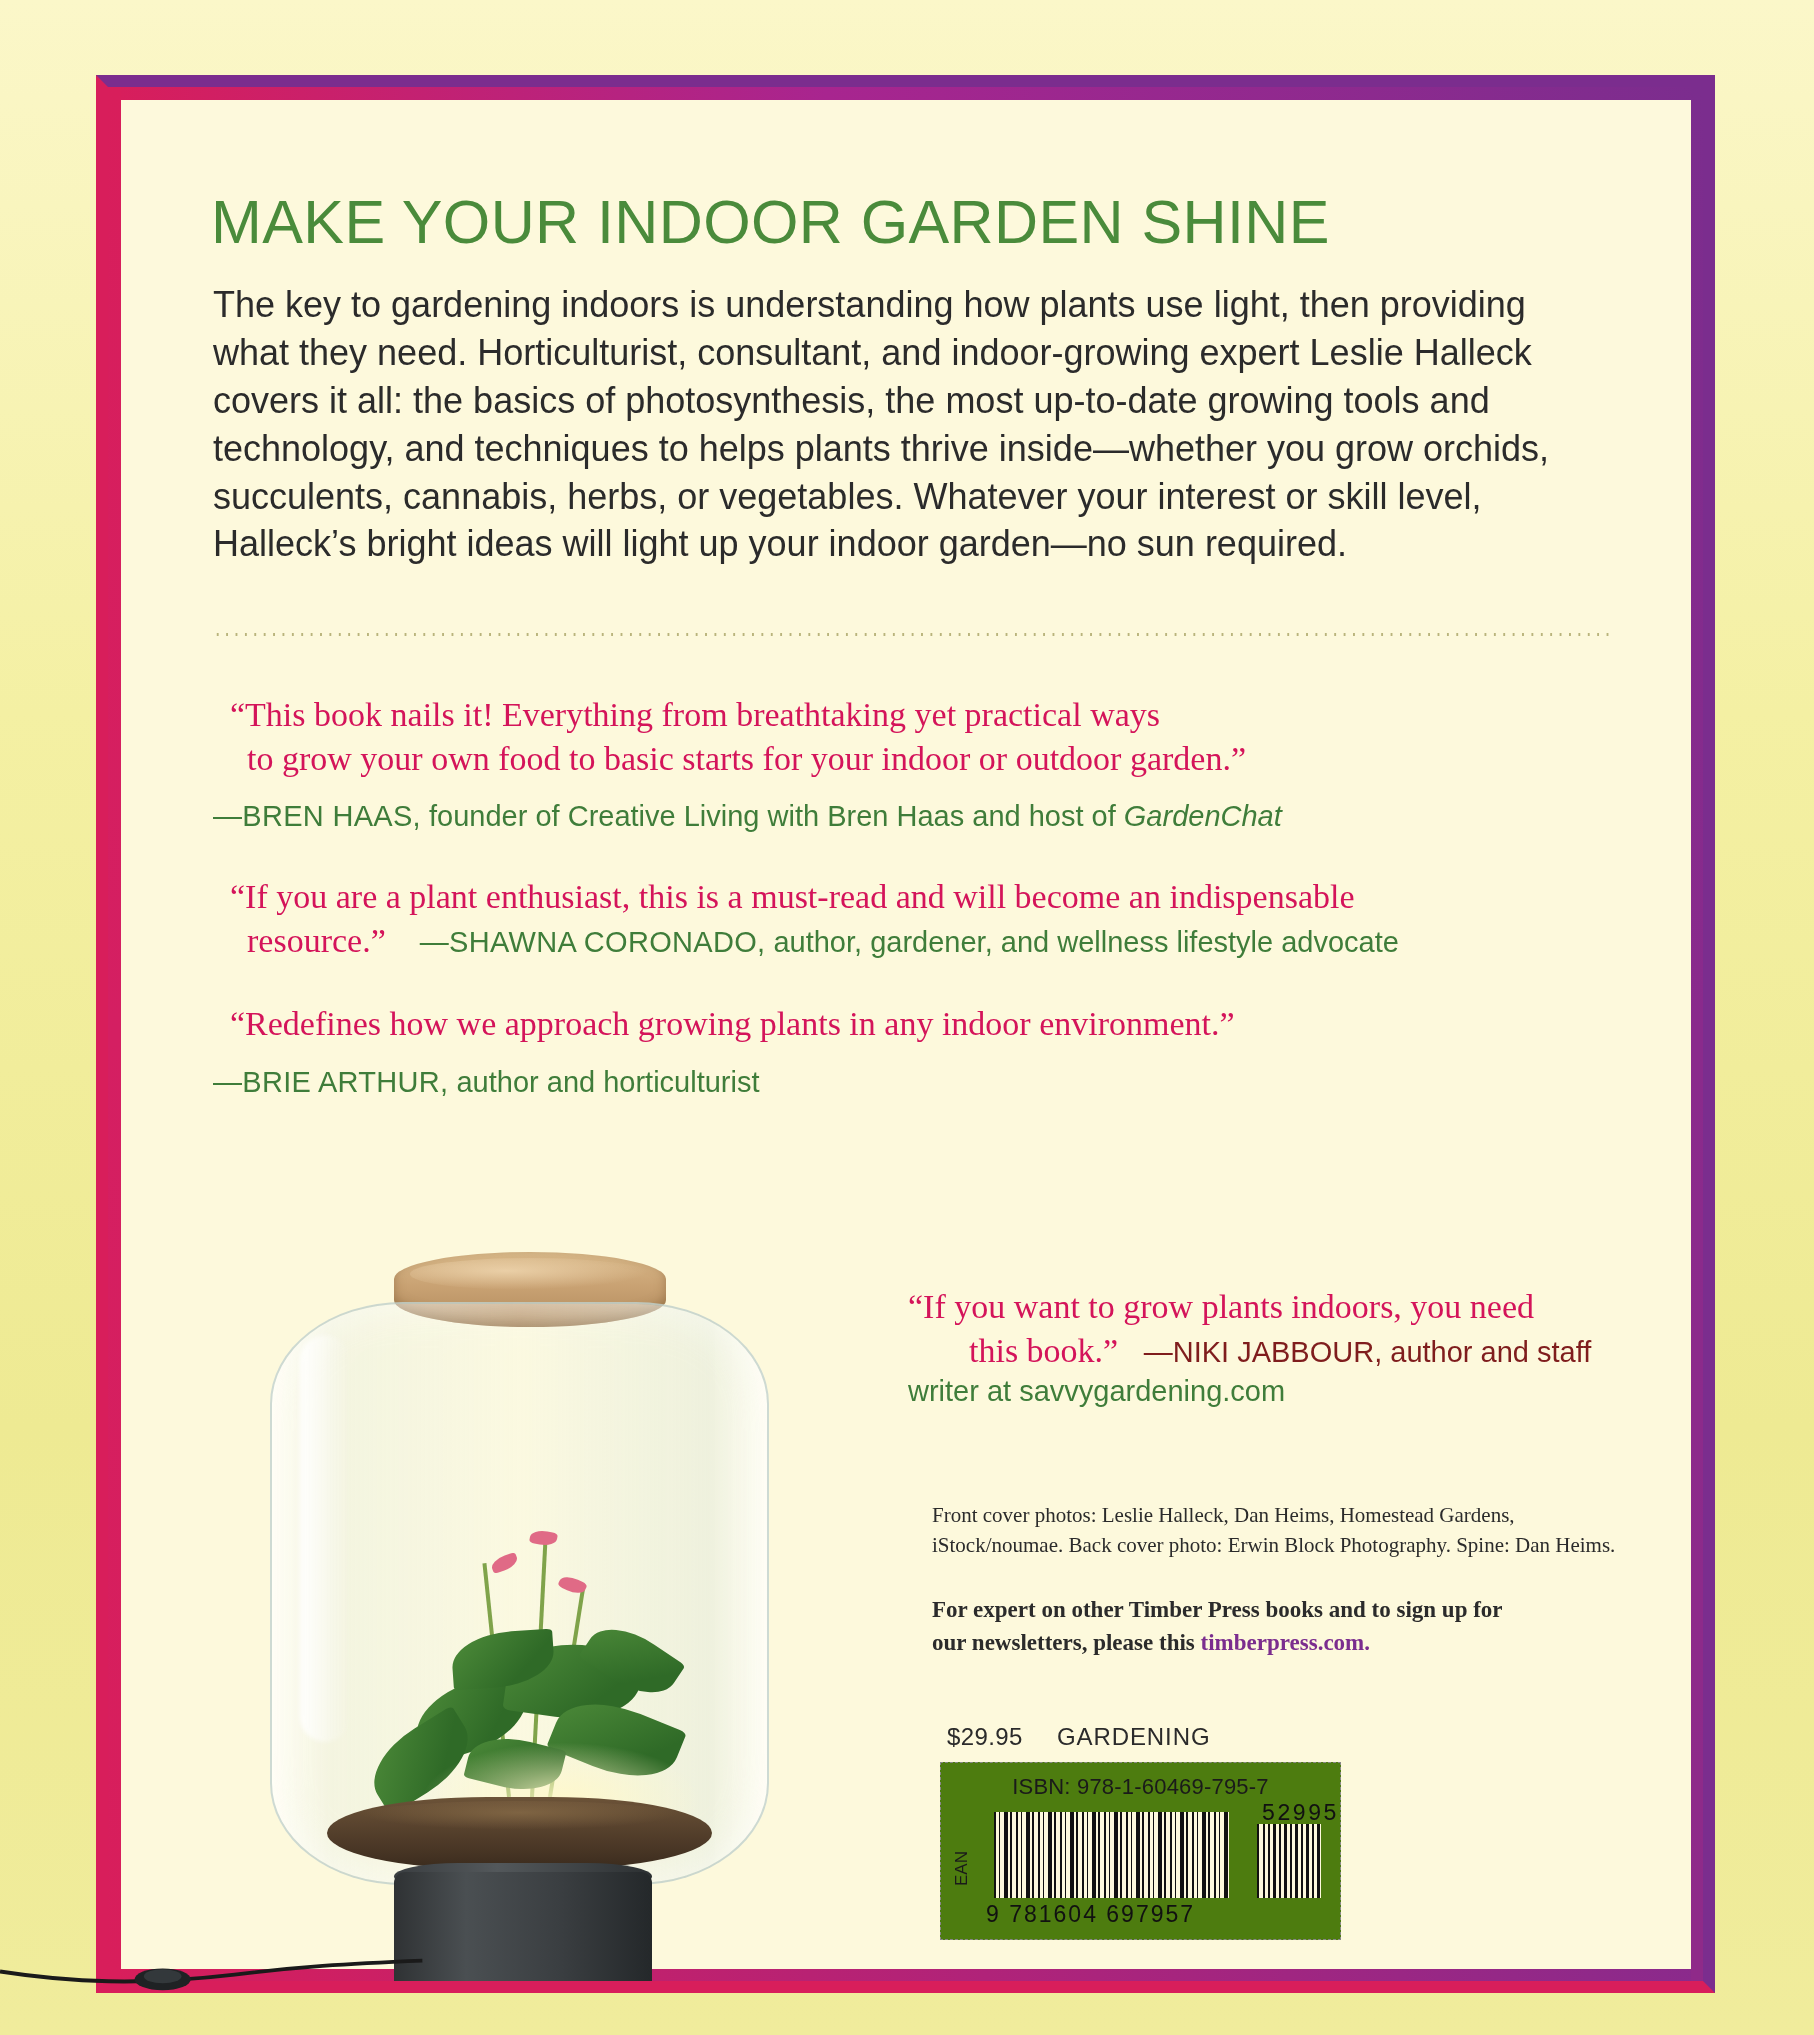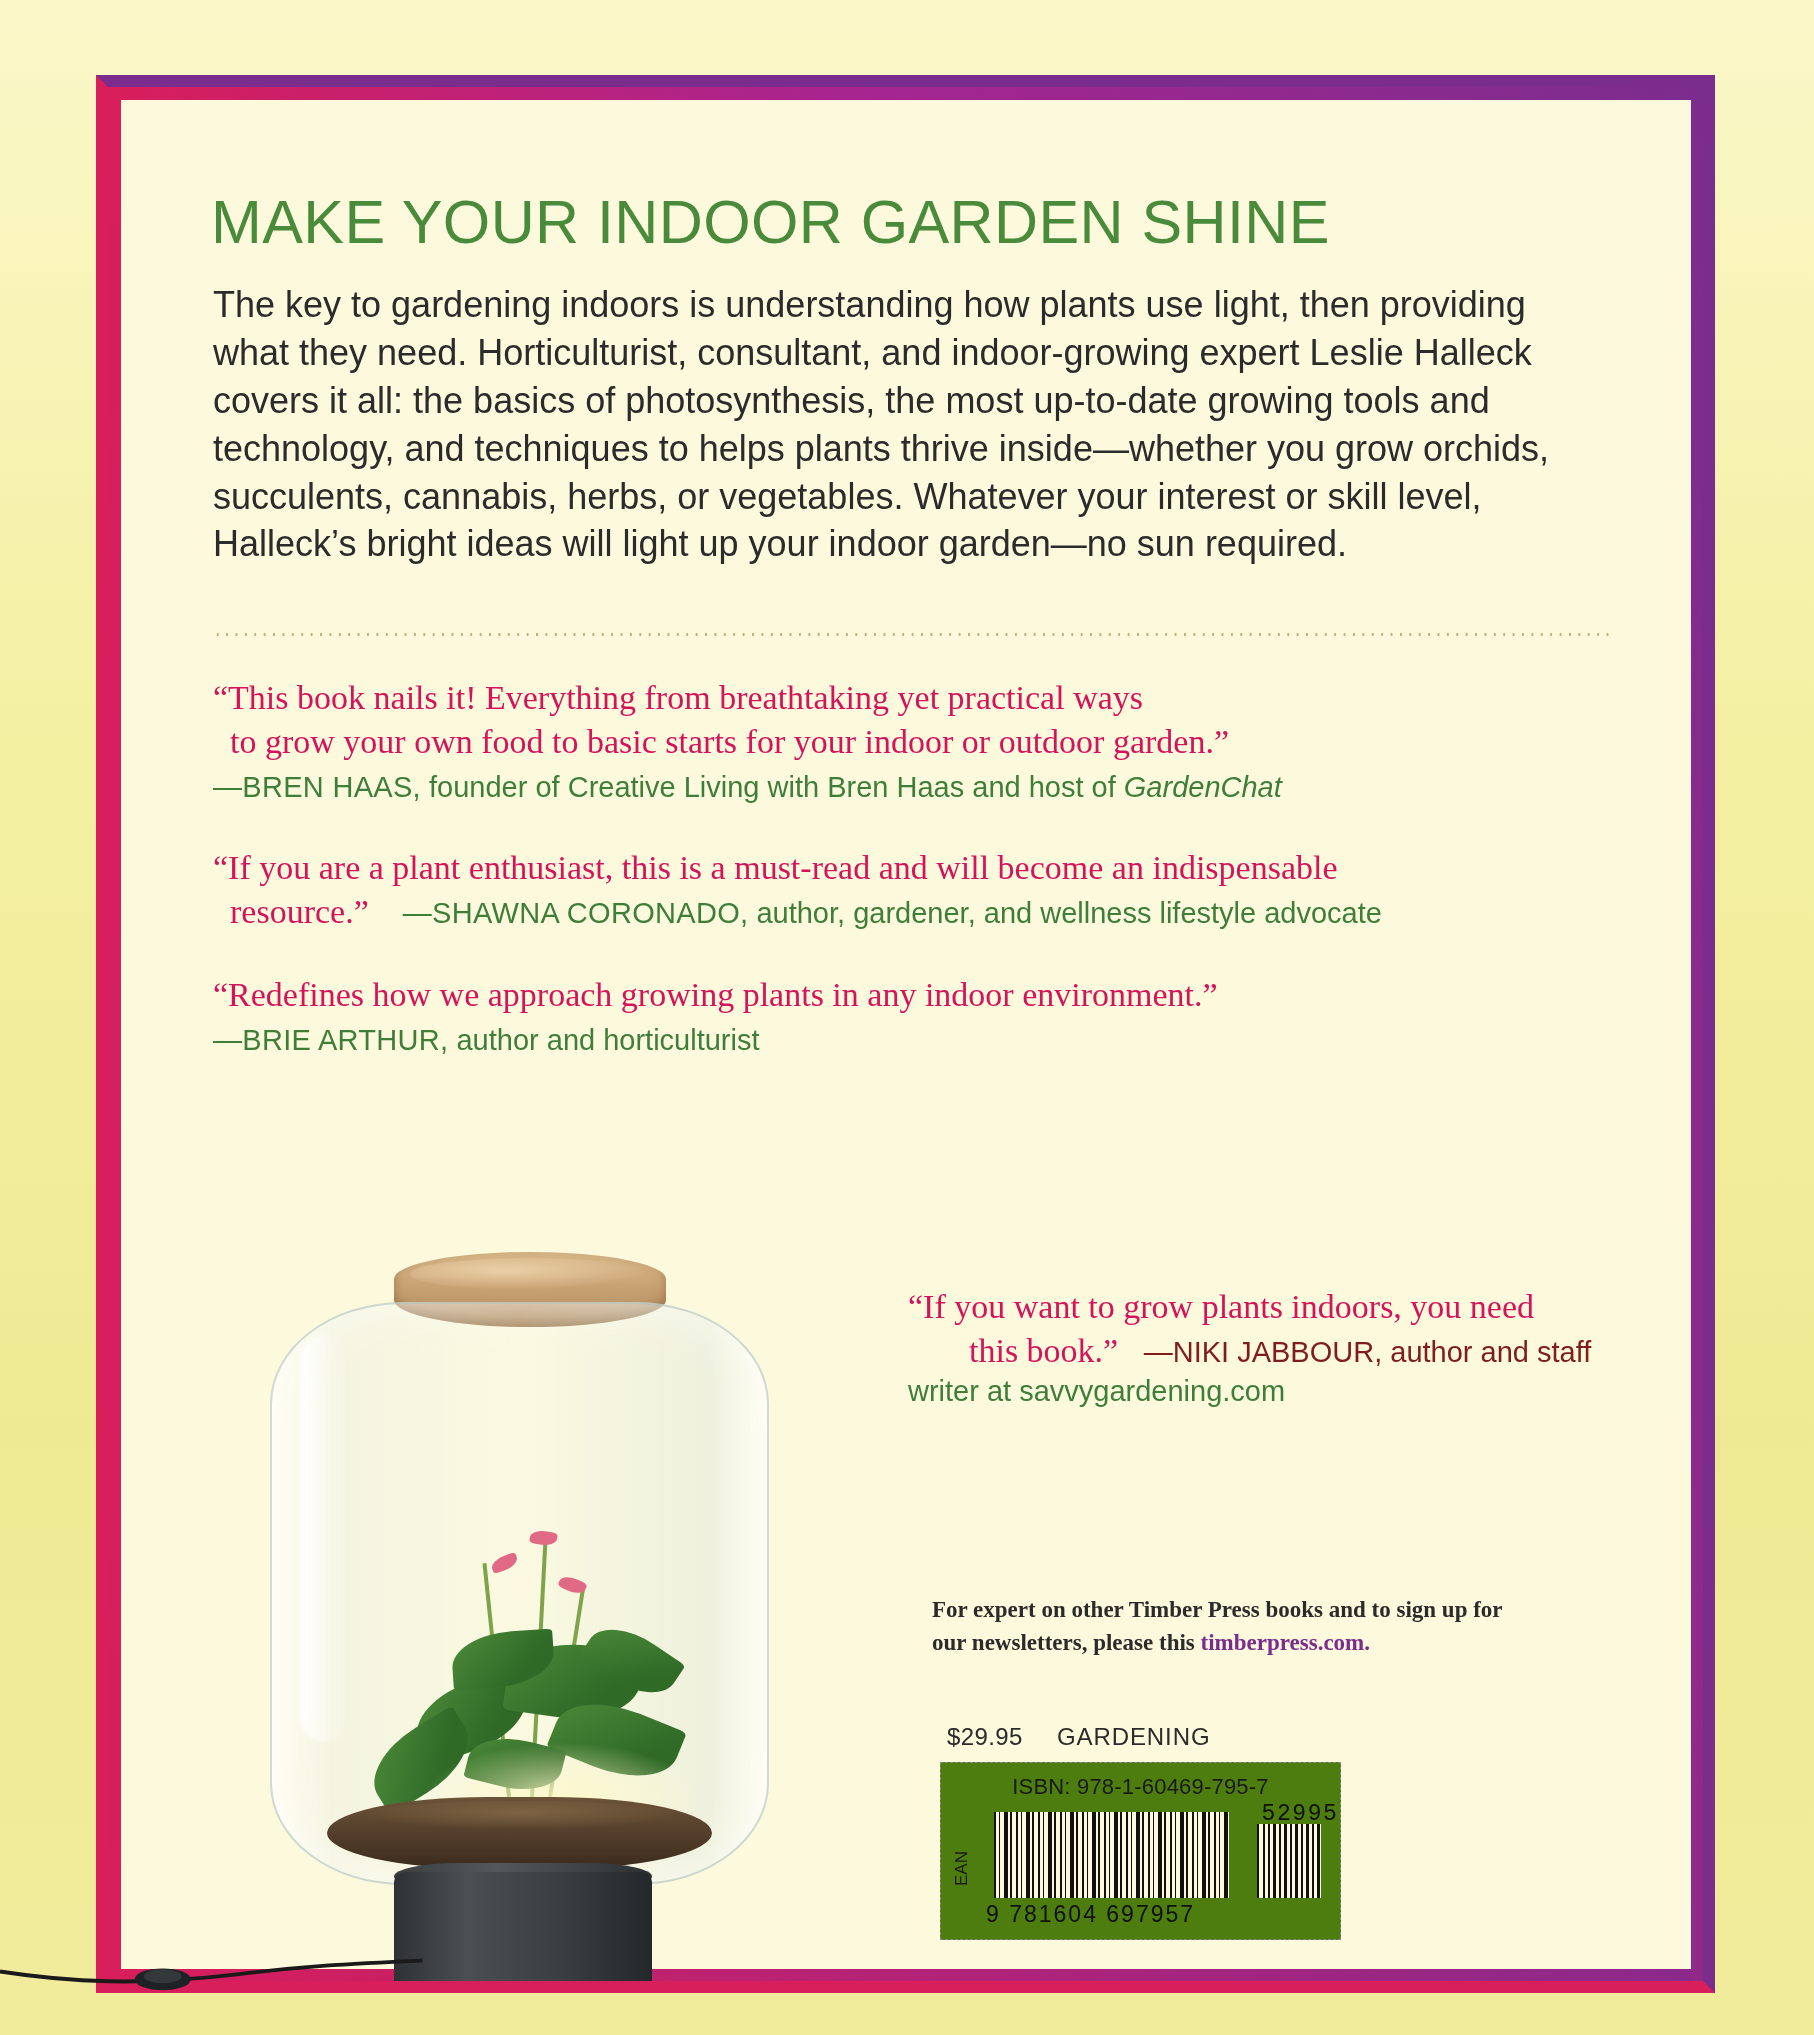--- a/index.html
+++ b/index.html
@@ -104,21 +104,21 @@
     width: 1401px;
   }
   .praise-item {
     margin-bottom: 39px;
   }
   .quote {
     font-family: "Liberation Serif", serif;
     font-size: 34px;
     line-height: 1.30;
     color: #d4145a;
-    margin: 0;
+    margin: 17px;
   }
   .quote .indent {
     display: block;
     padding-left: 17px;
   }
   .attrib {
     font-family: "Liberation Sans", sans-serif;
     font-size: 29px;
     line-height: 1.3;
     color: #3f7d3a;
@@ -463,20 +463,21 @@
       <p class="quote-niki">
         <span>“If you want to grow plants indoors, you need</span>
         <span class="ln2">
           <span>this book.”</span>
           &nbsp;&nbsp;<span class="niki-attrib"><span>—NIKI JABBOUR,</span><span> author and staff</span></span>
         </span>
       </p>
       <div class="niki-line3">writer at savvygardening.com</div>
     </div>
 
+    <div class="credits">Front cover photos: Leslie Halleck, Dan Heims, Homestead Gardens, iStock/noumae. Back cover photo: Erwin Block Photography. Spine: Dan Heims.</div>
 
     <div class="publisher">
       <span>For expert on other Timber Press books and to sign up for</span><br>
       <span>our newsletters, please this </span><a href="#">timberpress.com.</a>
     </div>
 
     <div class="price-row">
       <span class="price">$29.95</span><span class="cat">GARDENING</span>
     </div>
 

